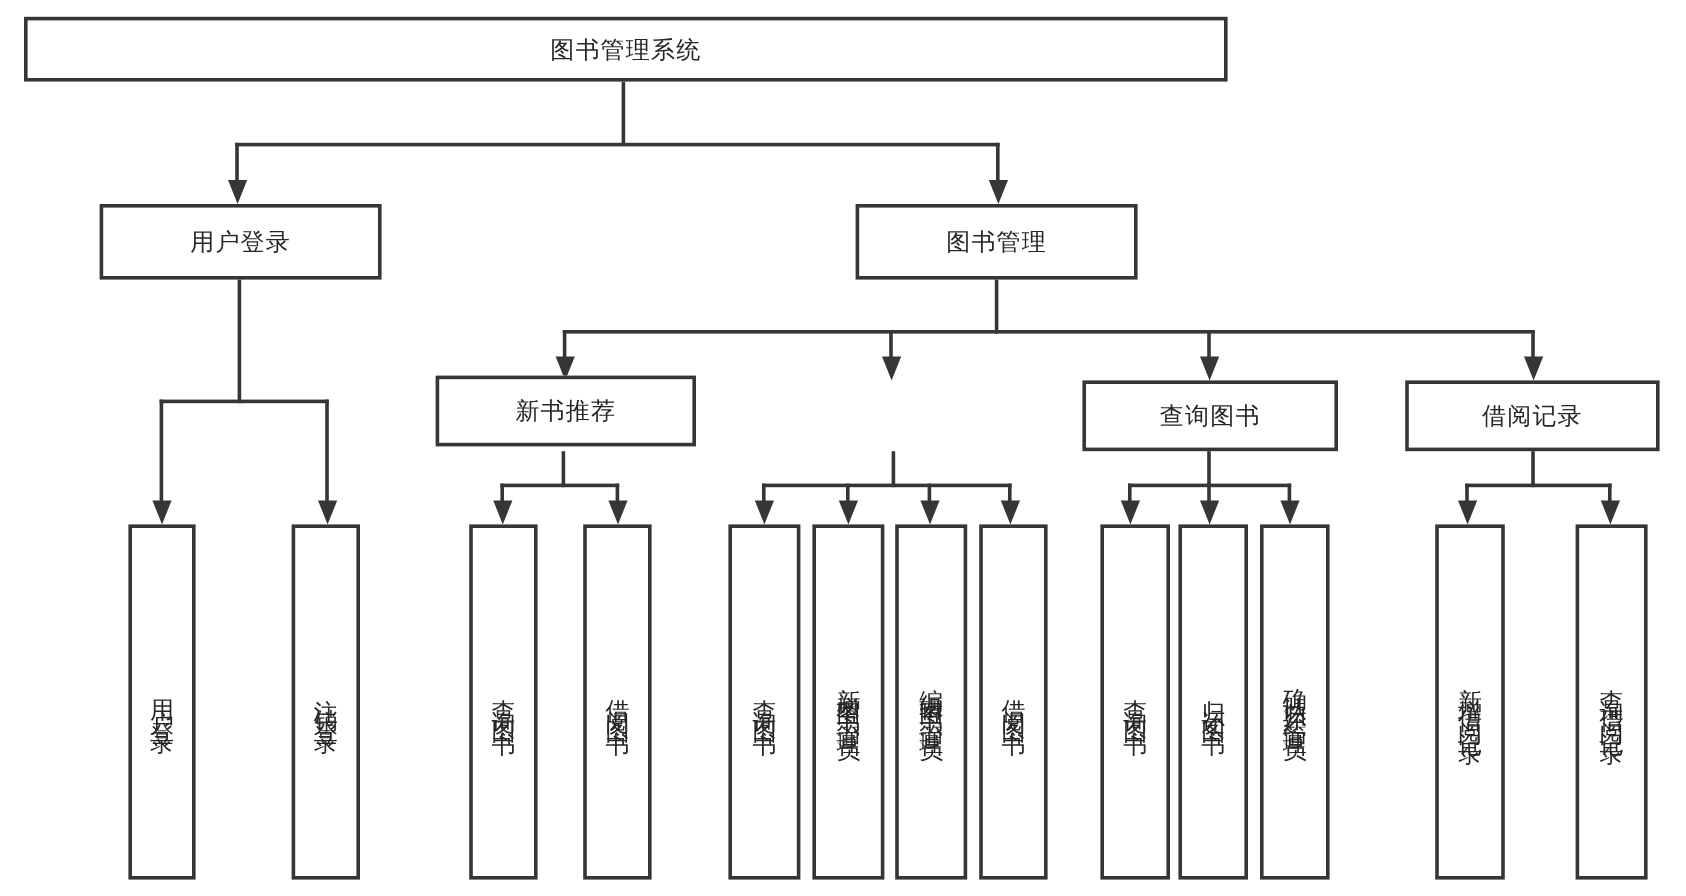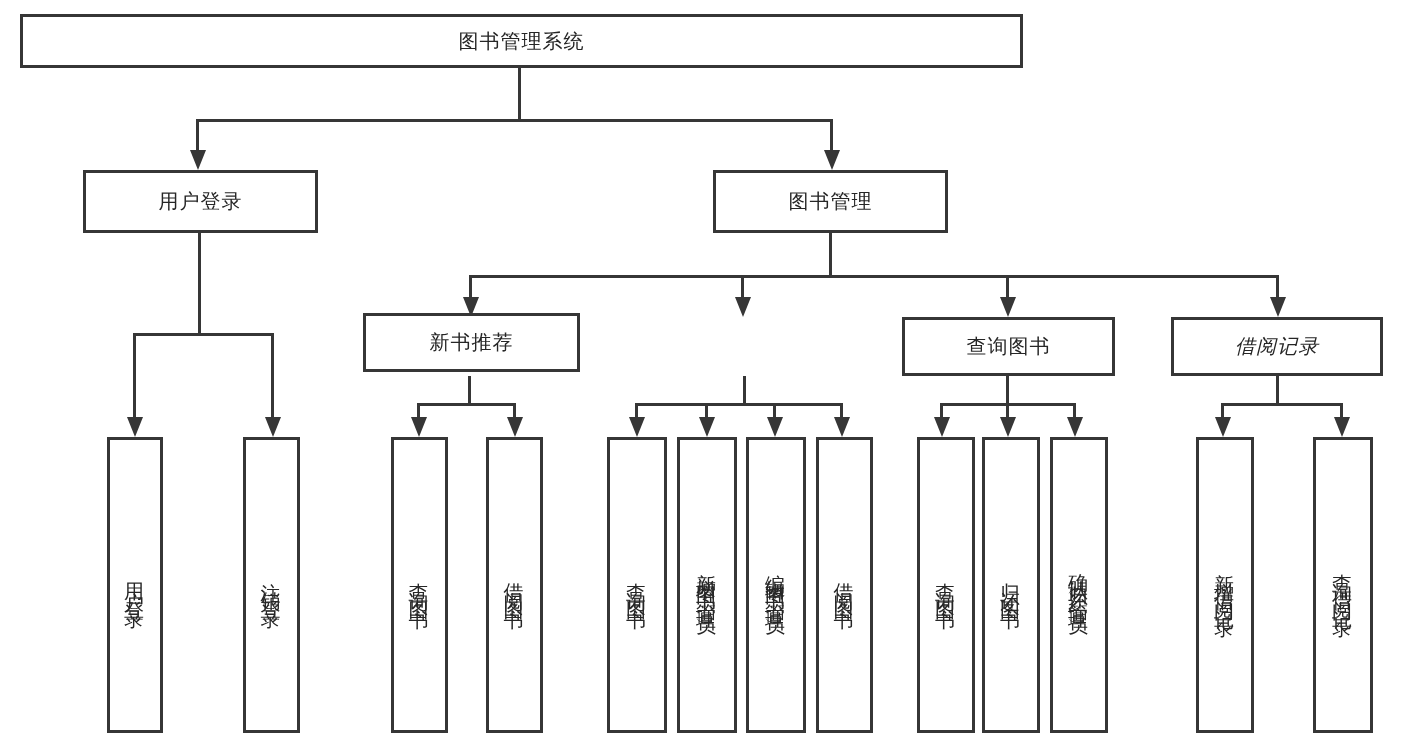--- a/index.html
+++ b/index.html
@@ -69,21 +69,21 @@
   <div class="ahead" style="left:1000px;top:297px;"></div>
   <div class="vline" style="left:1276px;top:275px;height:25px;"></div>
   <div class="ahead" style="left:1270px;top:297px;"></div>
 
   <div class="box" style="left:363px;top:313px;width:217px;height:59px;">
     <span>新书推荐</span>
   </div>
   <div class="box" style="left:902px;top:317px;width:213px;height:59px;">
     <span>查询图书</span>
   </div>
-  <div class="box" style="left:1171px;top:317px;width:212px;height:59px;font-style:italic;">
+  <div class="box" style="left:1171px;top:317px;width:212px;height:59px;">
     <span>借阅记录</span>
   </div>
 
   <div class="vline" style="left:468px;top:376px;height:30px;"></div>
   <div class="hline" style="left:417px;top:403px;width:99px;"></div>
   <div class="vline" style="left:417px;top:403px;height:16px;"></div>
   <div class="ahead" style="left:411px;top:417px;"></div>
   <div class="vline" style="left:513px;top:403px;height:16px;"></div>
   <div class="ahead" style="left:507px;top:417px;"></div>
 

